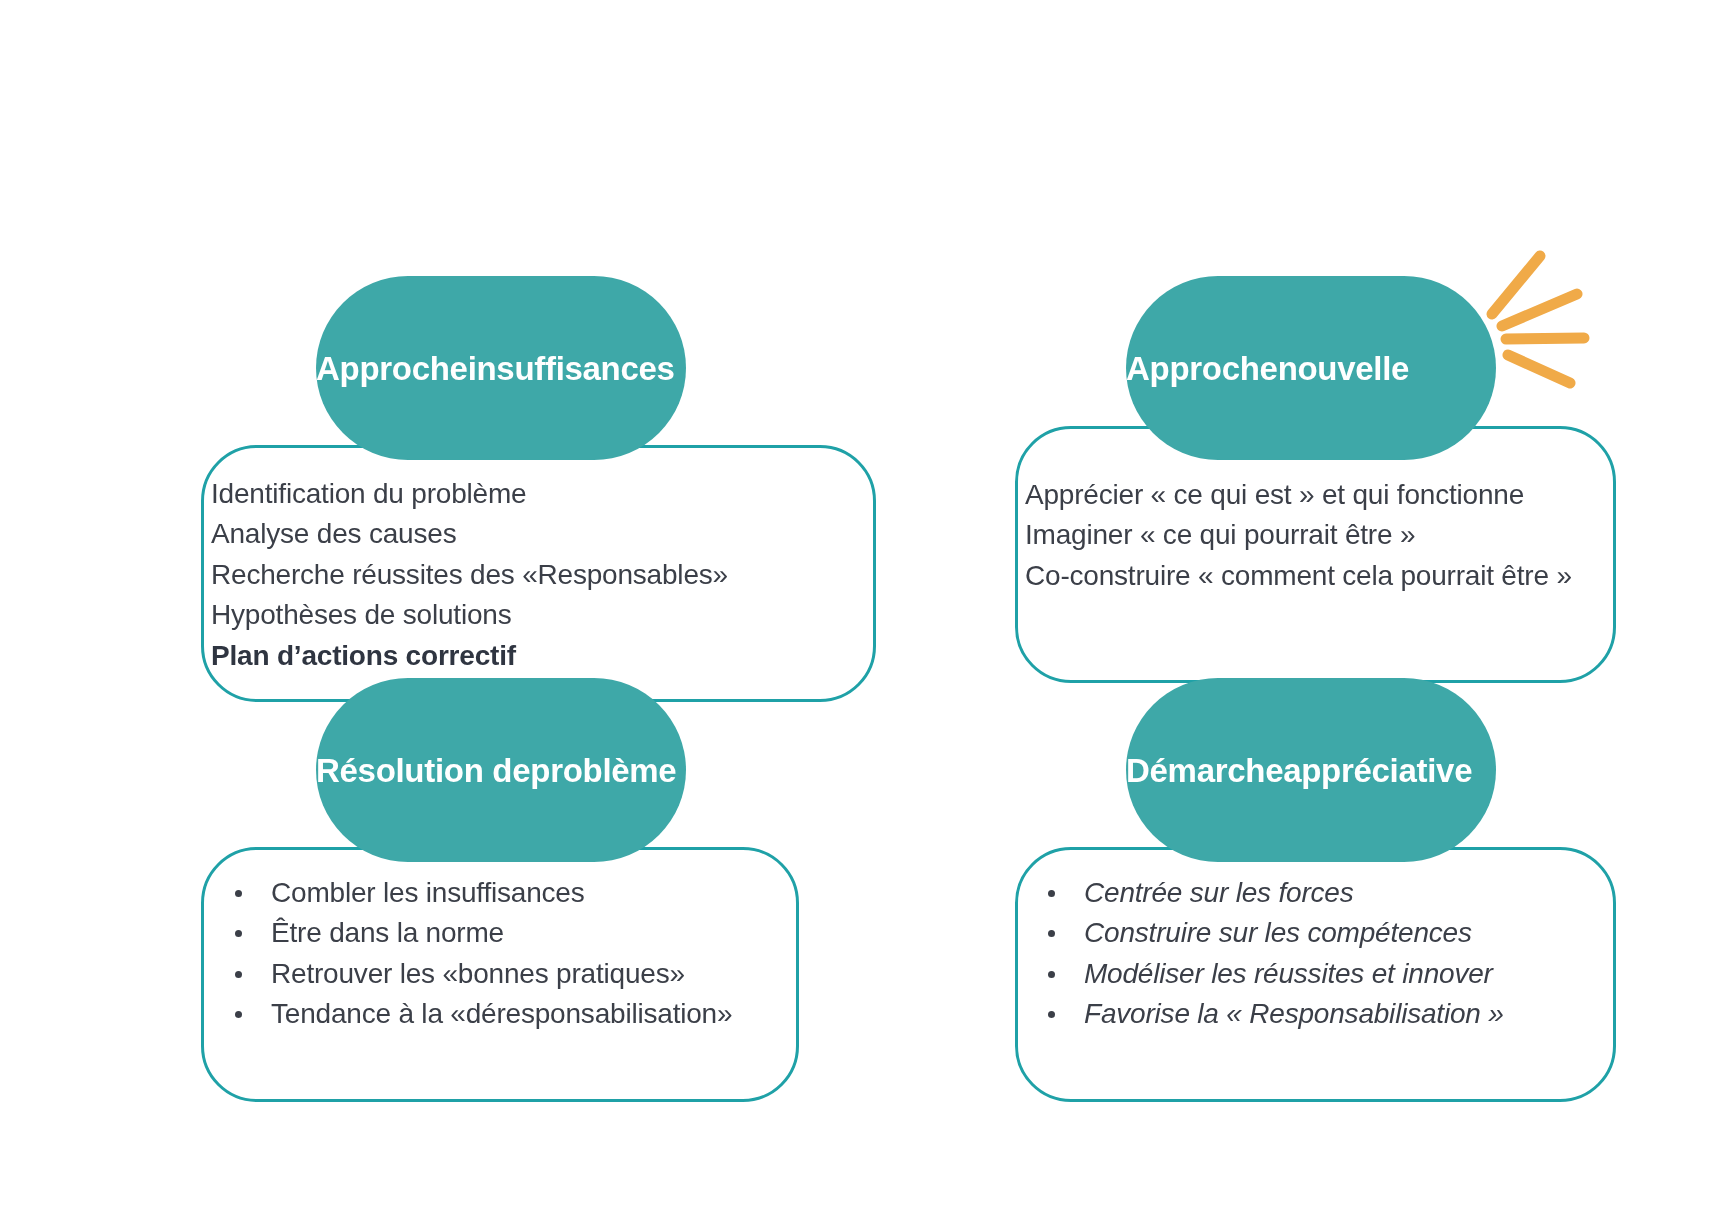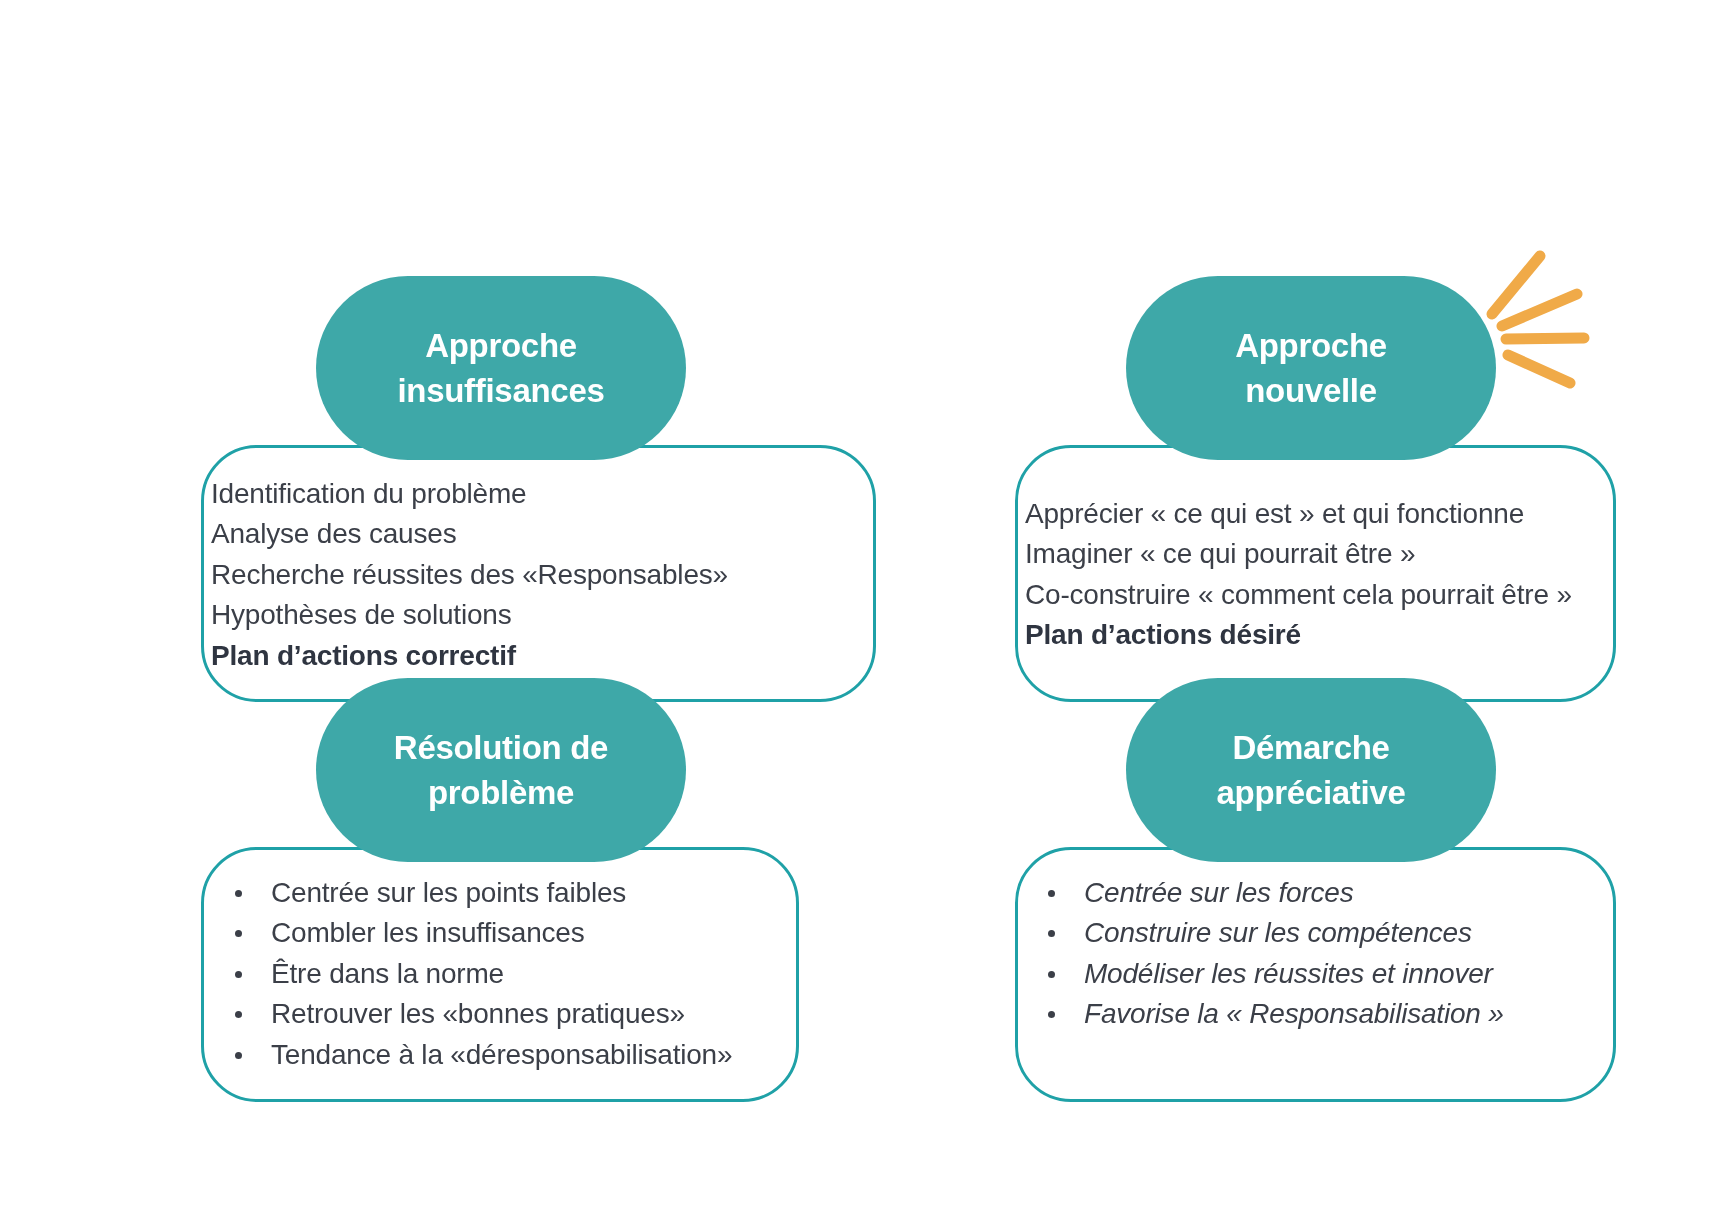--- a/index.html
+++ b/index.html
@@ -1,22 +1,22 @@
 <!DOCTYPE html>
 <html><head>
 <meta charset="utf-8">
 <style>
   html, body { margin:0; padding:0; background:#ffffff; }
   body { width:1732px; height:1225px; position:relative; overflow:hidden;
          font-family:"Liberation Sans", "DejaVu Sans", sans-serif; }
   .box { position:absolute; box-sizing:border-box; border:3px solid #1fa1a7;
          border-radius:56px; background:#ffffff; }
   .pill { position:absolute; box-sizing:border-box; background:#3ea8a8;
-          border-radius:92px; display:flex; flex-direction:column;
-          align-items:center; justify-content:center; z-index:2; }
+          border-radius:92px; display:flex; flex-direction:row;
+          align-items:center; justify-content:flex-start; z-index:2; }
   .pill span { color:#ffffff; font-weight:bold; font-size:33px; line-height:45px;
                letter-spacing:-0.3px; }
   .lines { position:absolute; margin:0; padding:0; list-style:none; }
   .lines li { font-size:28px; color:#3b3f48; line-height:40.4px; white-space:nowrap; letter-spacing:-0.2px; }
   .lines li.bold { font-weight:bold; color:#2f3541; }
   .bullets li { position:relative; padding-left:36px; }
   .bullets li::before { content:""; position:absolute; left:0; top:17px; width:7px; height:7px;
                         border-radius:50%; background:#3b3f48; }
   svg.rays { position:absolute; left:1480px; top:240px; z-index:3; }
 </style>
@@ -32,38 +32,36 @@
     <li class="bold">Plan d’actions correctif</li>
   </ul>
 </div>
 <div class="pill" style="left:316px; top:276px; width:370px; height:184px;">
   <span>Approche</span>
   <span>insuffisances</span>
 </div>
 
 <div class="box" style="left:201px; top:847px; width:598px; height:255px;">
   <ul class="lines bullets" style="left:31px; top:23px;">
-    <li>Centrée sur les points faibles</li>
     <li>Combler les insuffisances</li>
     <li>Être dans la norme</li>
     <li>Retrouver les «bonnes pratiques»</li>
     <li>Tendance à la «déresponsabilisation»</li>
   </ul>
 </div>
 <div class="pill" style="left:316px; top:678px; width:370px; height:184px;">
   <span>Résolution de</span>
   <span>problème</span>
 </div>
 
-<div class="box" style="left:1015px; top:445px; width:601px; height:257px;">
+<div class="box" style="left:1015px; top:426px; width:601px; height:257px;">
   <ul class="lines" style="left:7px; top:46px;">
     <li>Apprécier « ce qui est » et qui fonctionne</li>
     <li>Imaginer « ce qui pourrait être »</li>
     <li>Co-construire « comment cela pourrait être »</li>
-    <li class="bold">Plan d’actions désiré</li>
   </ul>
 </div>
 <div class="pill" style="left:1126px; top:276px; width:370px; height:184px;">
   <span>Approche</span>
   <span>nouvelle</span>
 </div>
 
 <div class="box" style="left:1015px; top:847px; width:601px; height:255px;font-style:italic;">
   <ul class="lines bullets" style="left:30px; top:23px;">
     <li>Centrée sur les forces</li>

